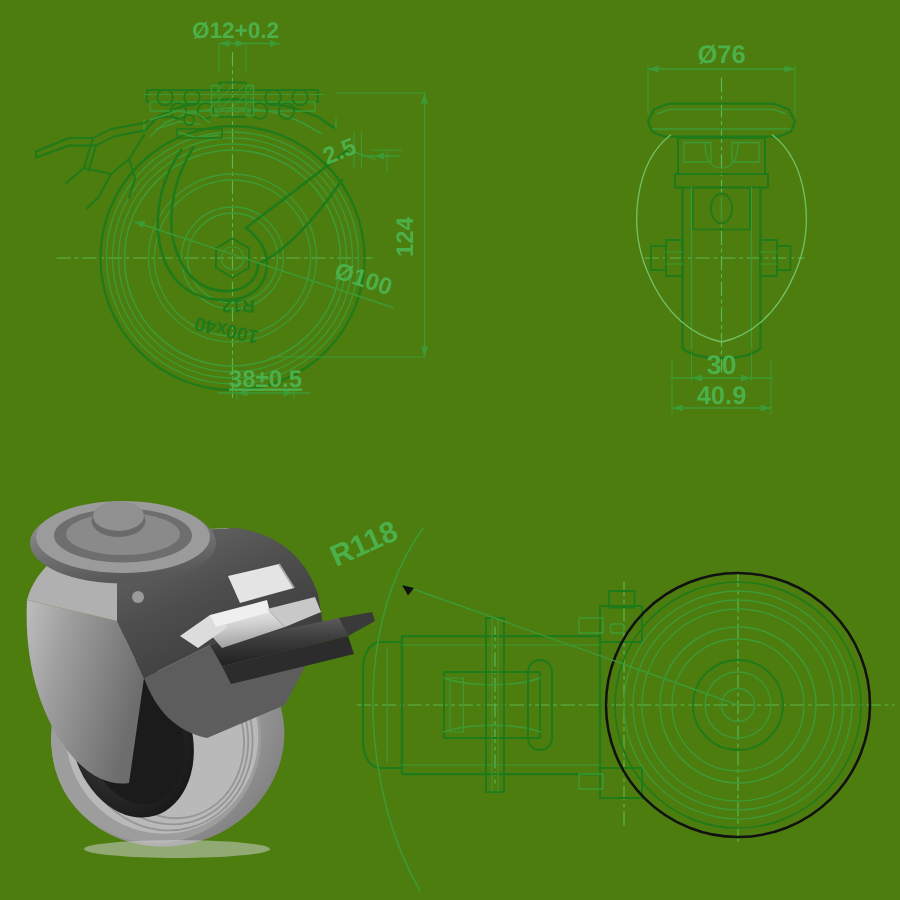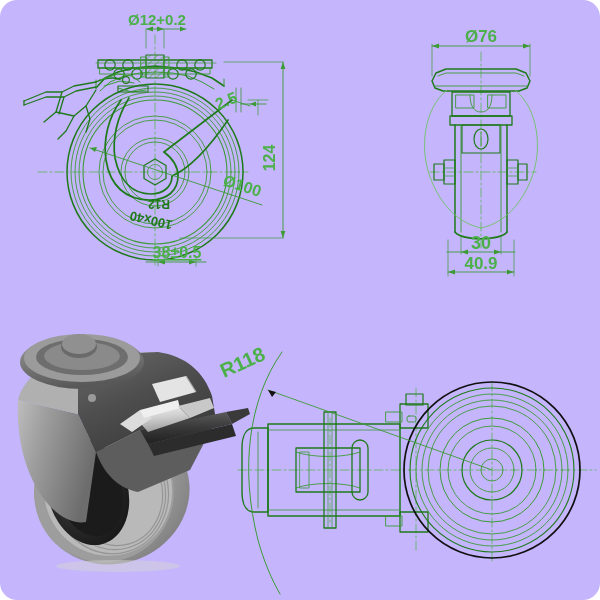--- a/index.html
+++ b/index.html
@@ -1,18 +1,18 @@
 <!DOCTYPE html>
 <html><head>
 <meta charset="utf-8">
 <style>
   html,body{margin:0;padding:0;background:#ffffff;}
   body{width:600px;height:600px;overflow:hidden;
        font-family:"Liberation Sans",sans-serif;}
-  #stage{position:relative;width:600px;height:600px;background:#c4b5fd;border-radius:17px;}
+  #stage{position:relative;width:600px;height:600px;background:#4d7c0f;}
   svg{display:block;}
   .dimtxt{font-family:"Liberation Sans",sans-serif;font-weight:bold;}
 </style>
 </head>
 <body>
 
 <div id="stage">
 
   <svg width="600" height="600" viewBox="0 0 600 600">
     <defs>

